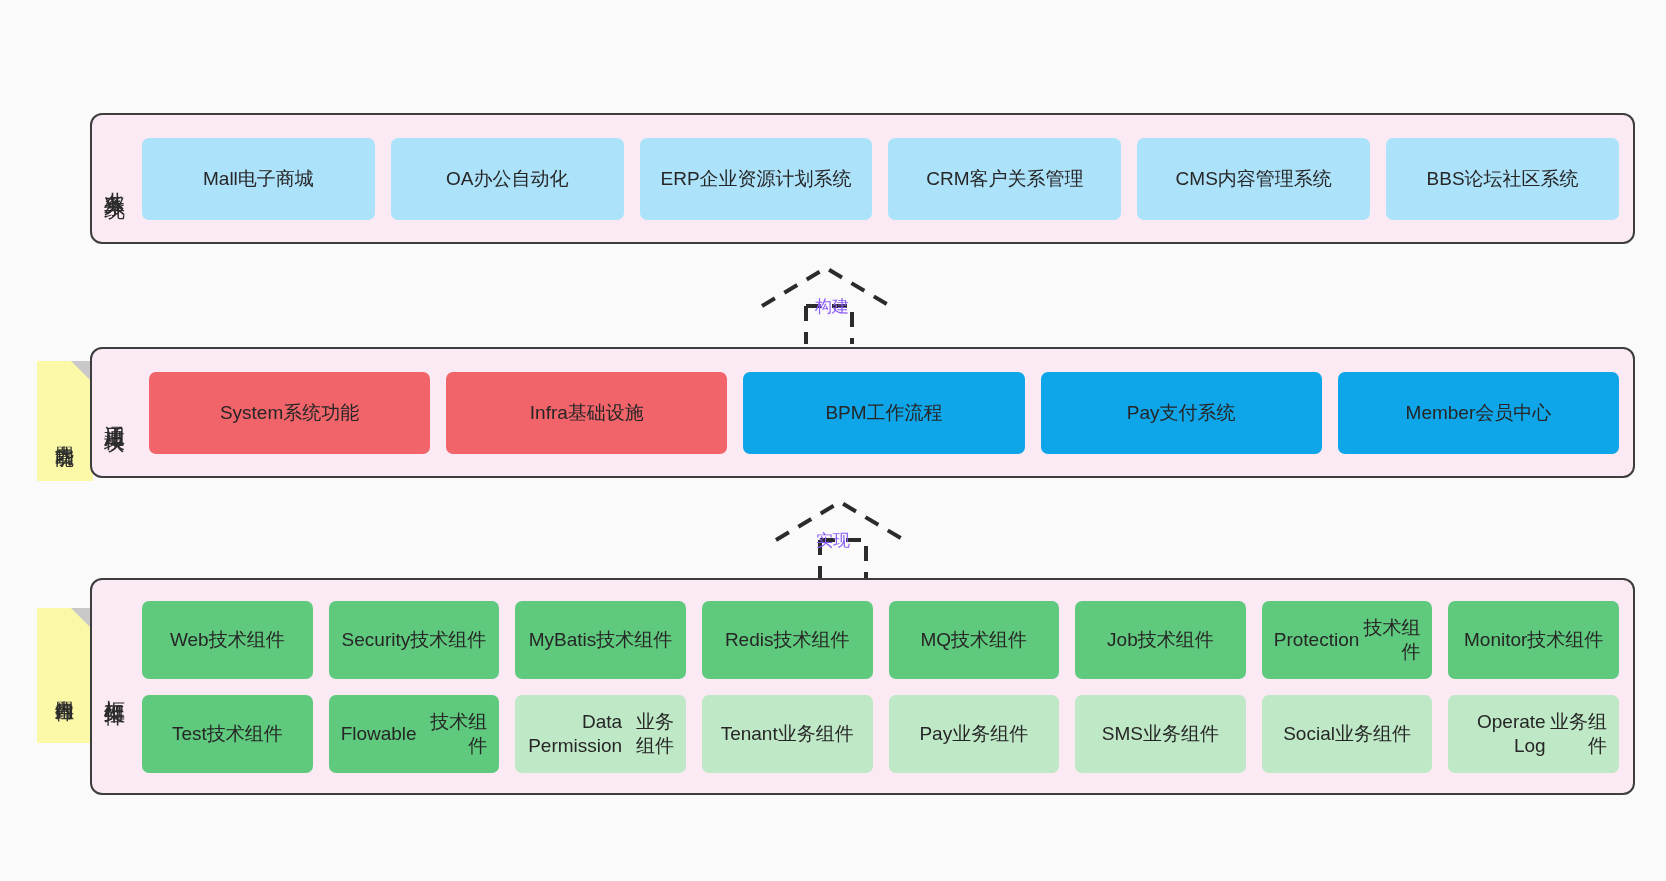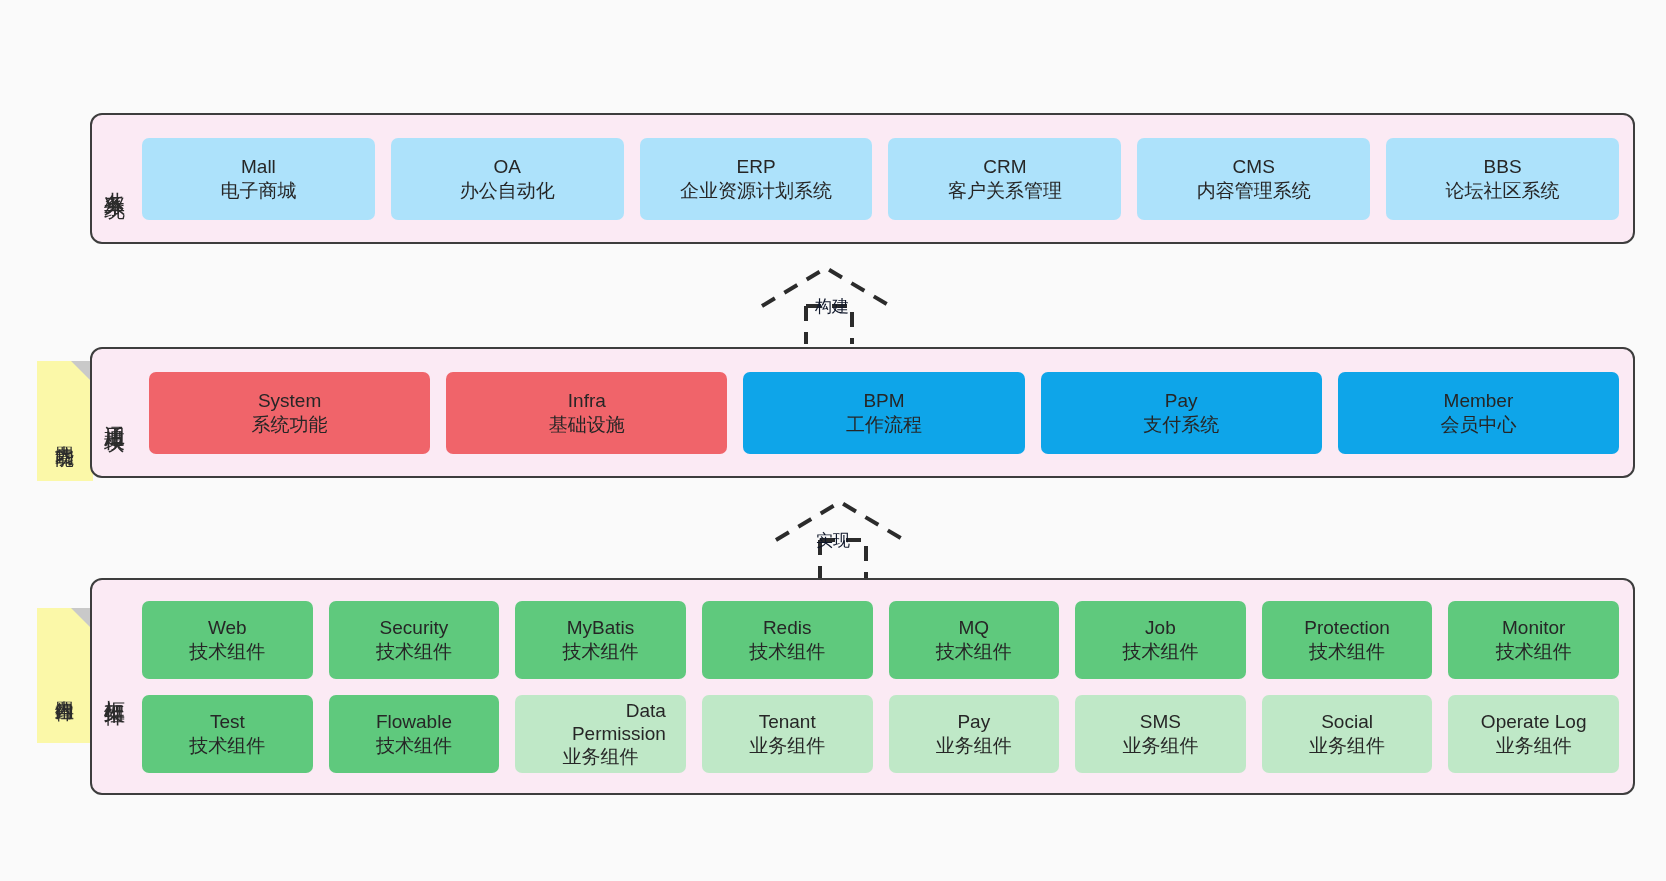--- a/index.html
+++ b/index.html
@@ -54,26 +54,26 @@
     display: flex;
     gap: 16px;
     align-items: stretch;
   }
 
   
   .node {
     flex: 1 1 0;
     border-radius: 7px;
     display: flex;
-    flex-direction: column;
+    flex-direction: row;
     align-items: center;
     justify-content: center;
     text-align: center;
     color: #262626;
-    padding: 6px 20px;
+    padding: 6px 12px;
     line-height: 1.22;
   }
   .node .en { font-size: 19px; }
   .node .cn { font-size: 19px; }
 
   .h-biz   { height: 82px; }
   .h-mod   { height: 82px; }
   .h-comp  { height: 78px; text-align: right; }
 
   .c-blue        { background: #ade2fb; }
@@ -107,21 +107,21 @@
     border-left: 22px solid transparent;
     border-top: 22px solid #c9c9c9;
   }
 
   
   .arrow { position: absolute; }
   .arrow svg { display: block; overflow: visible; }
   .arrow-label {
     position: absolute;
     font-size: 17px;
-    color: #0f172a;
+    color: #8b5cf6;
     background: transparent;
     white-space: nowrap;
     user-select: none;
   }
 </style>
 </head>
 <body>
 
 <div class="canvas">
 

